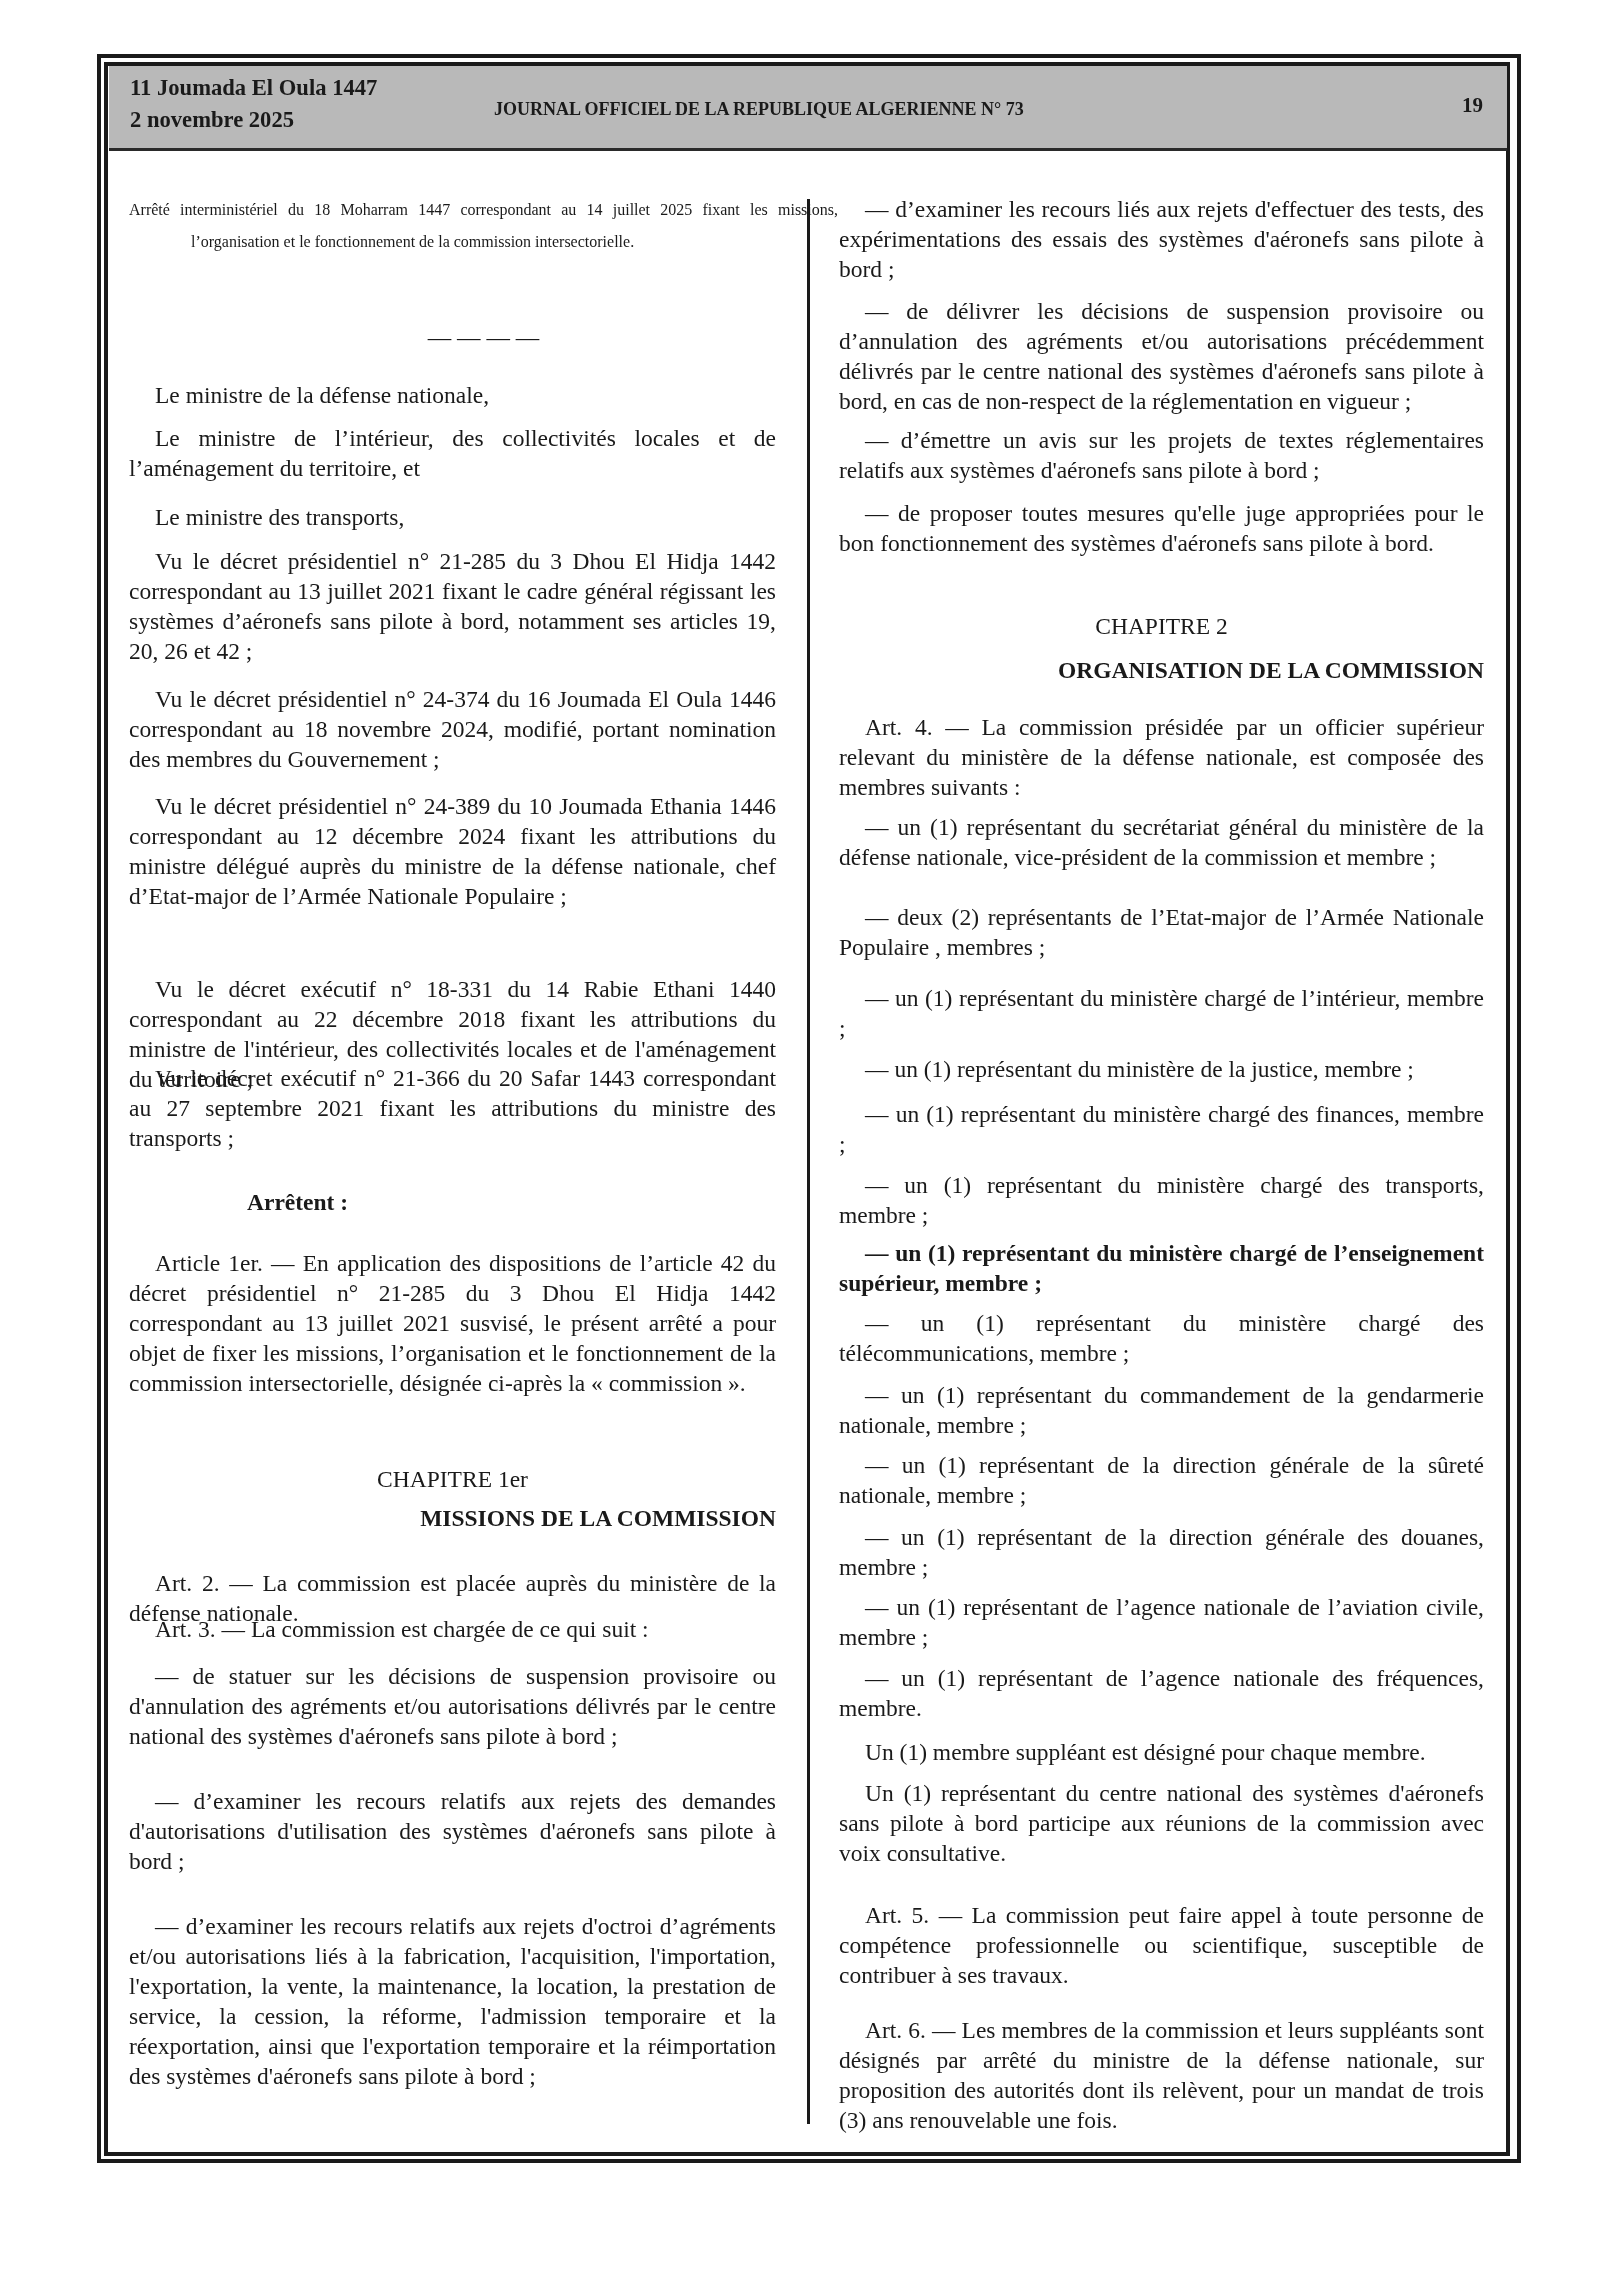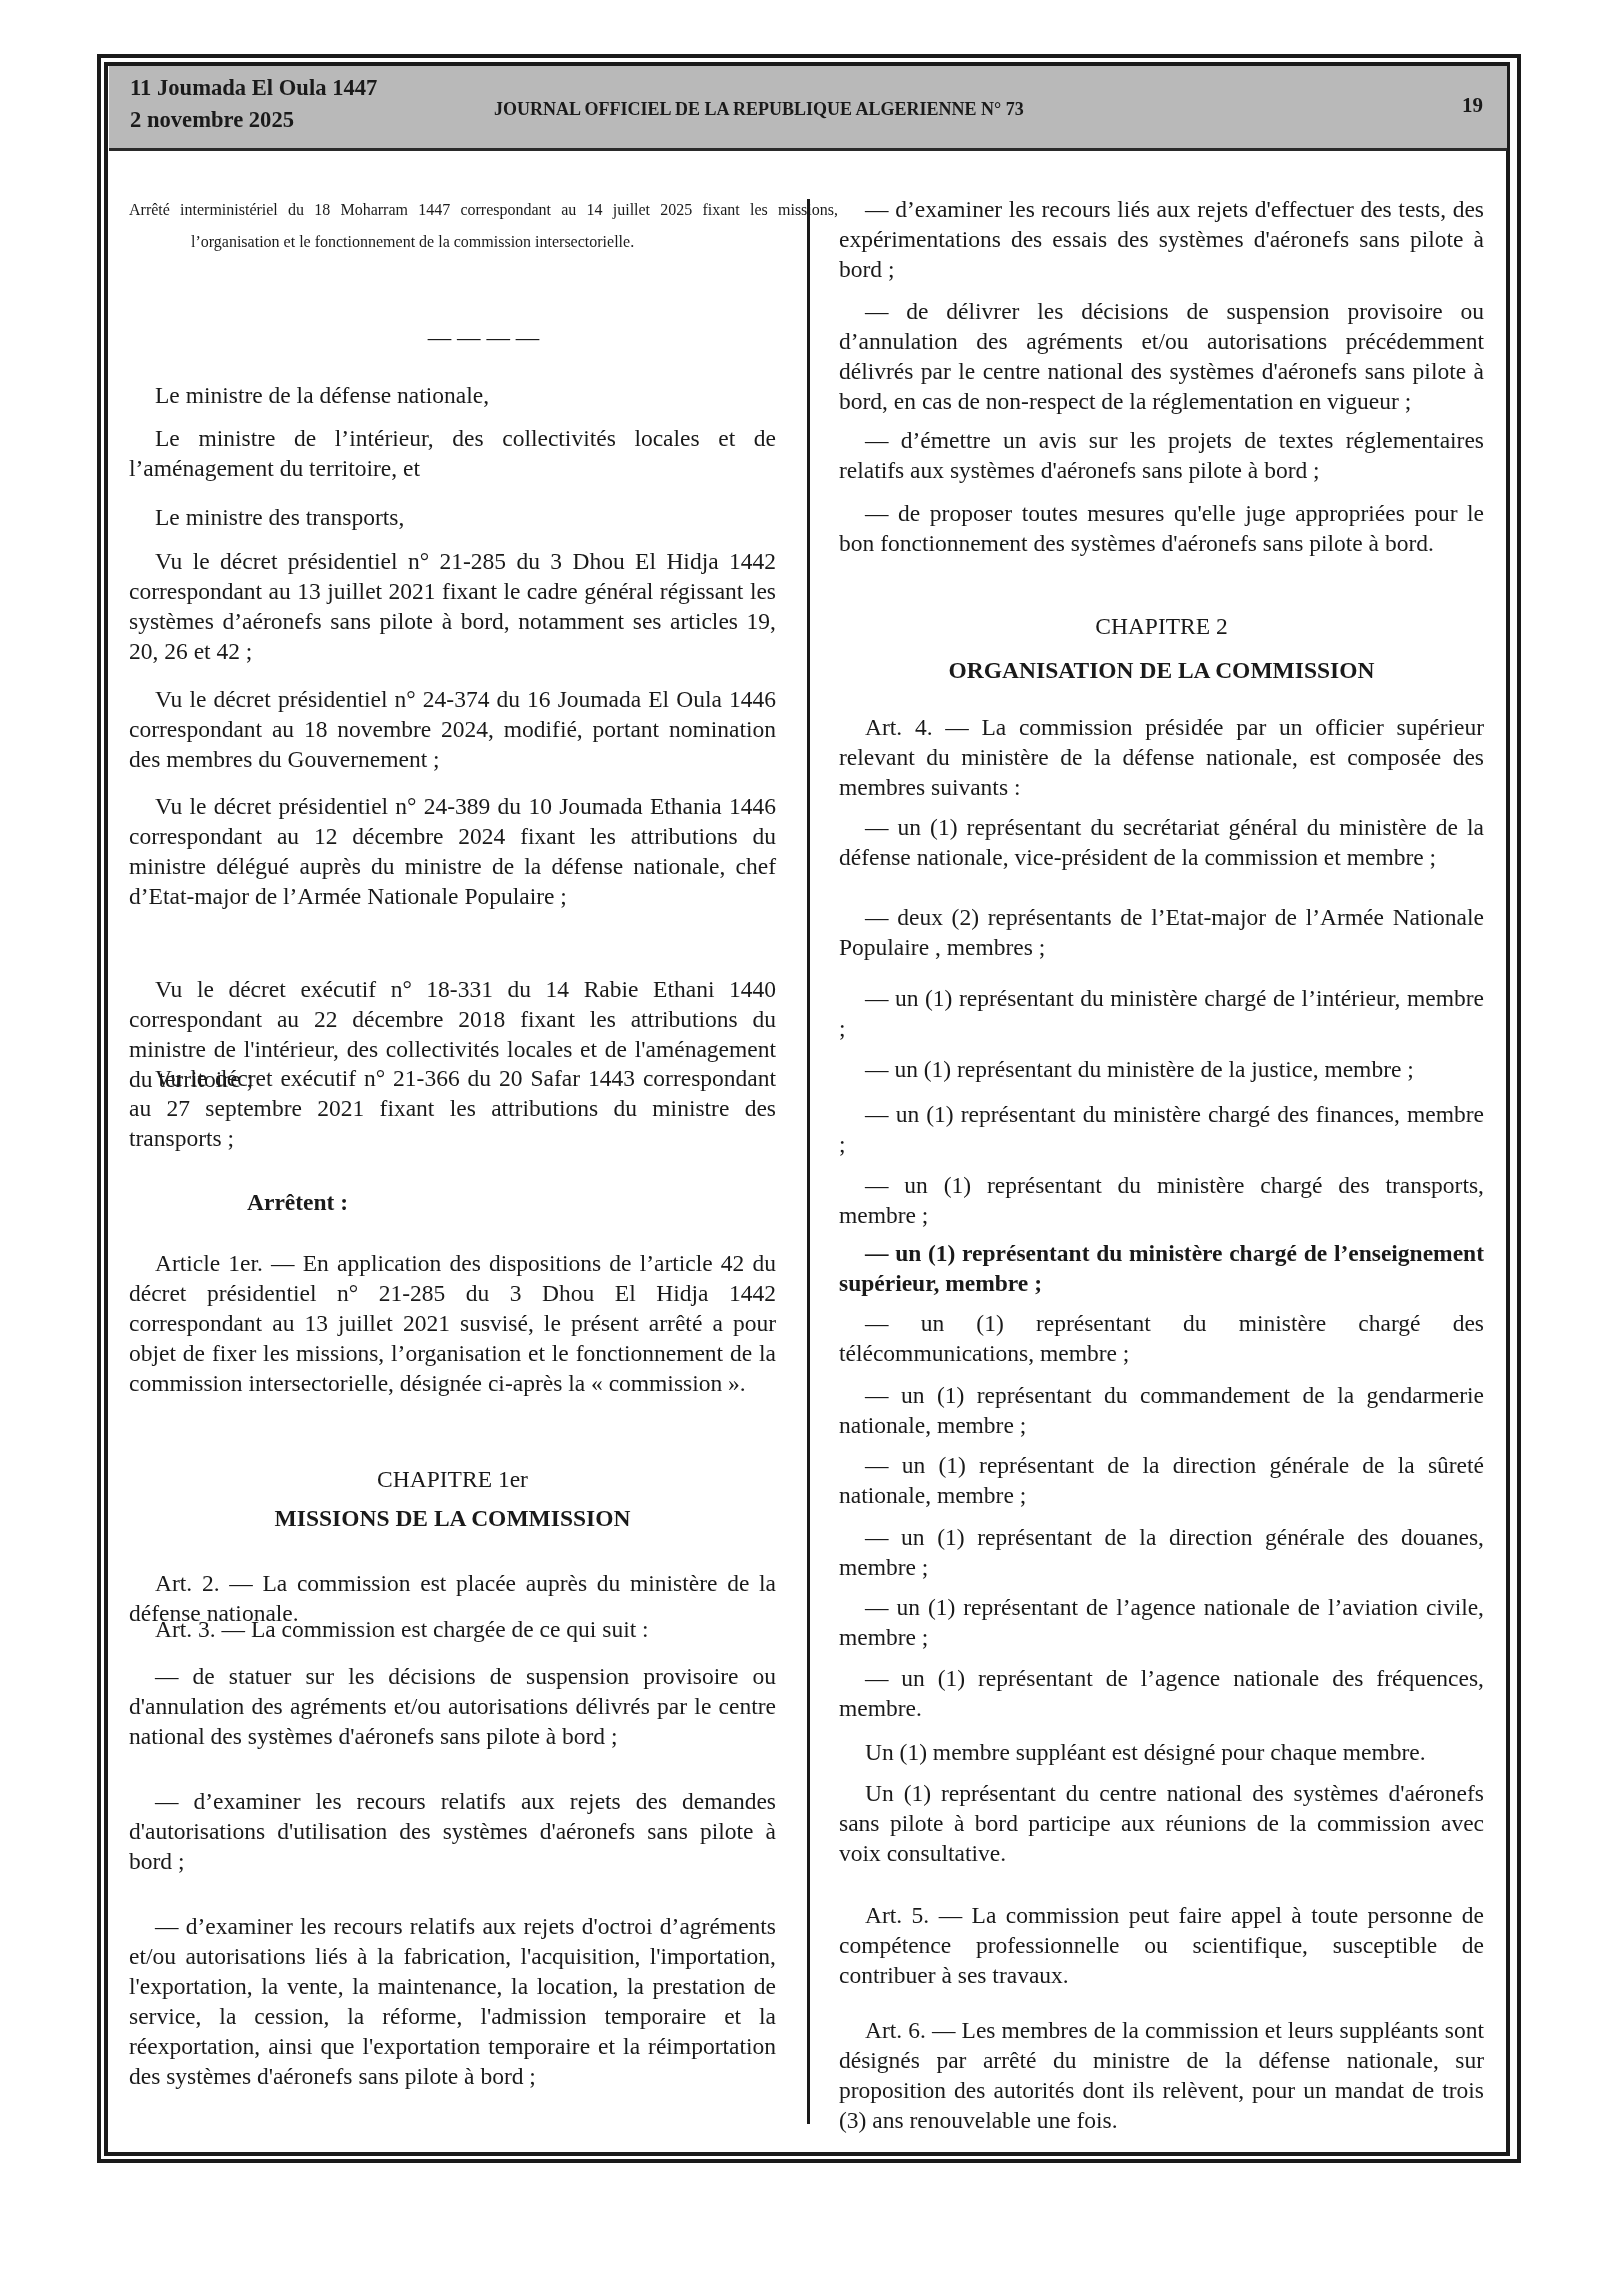--- a/index.html
+++ b/index.html
@@ -16,21 +16,21 @@
   .hdr-date.l2 { top: 106px; }
   .hdr-title { position: absolute; left: 494px; top: 96px; font-weight: bold; font-size: 18px; line-height: 27px; white-space: nowrap; }
   .hdr-page { position: absolute; left: 1462px; top: 92px; font-weight: bold; font-size: 21px; line-height: 27px; }
   .col-divider { position: absolute; left: 807px; top: 199px; width: 2.7px; height: 1925px; background: #1a1a1a; }
   .blk { position: absolute; font-size: 23.5px; line-height: 30px; text-align: justify; margin: 0; }
   .blk.left { left: 129px; width: 647px; }
   .blk.right { left: 839px; width: 645px; }
   .blk.indent { text-indent: 26px; }
   .blk.title { font-weight: normal; font-size: 16px; line-height: 32px; padding-left: 62px; text-indent: -62px; }
   .blk.center { text-align: center; }
-  .blk.bold { font-weight: bold; }
+  .blk.bold { font-weight: bold; text-align: right; }
   .blk.arretent { text-indent: 118px; font-weight: bold; }
 </style>
 </head>
 <body>
 
 <div class="frame-outer"></div>
 <div class="frame-inner"></div>
 
 <div class="header-band"></div>
 <div class="hdr-date l1">11 Joumada El Oula 1447</div>

